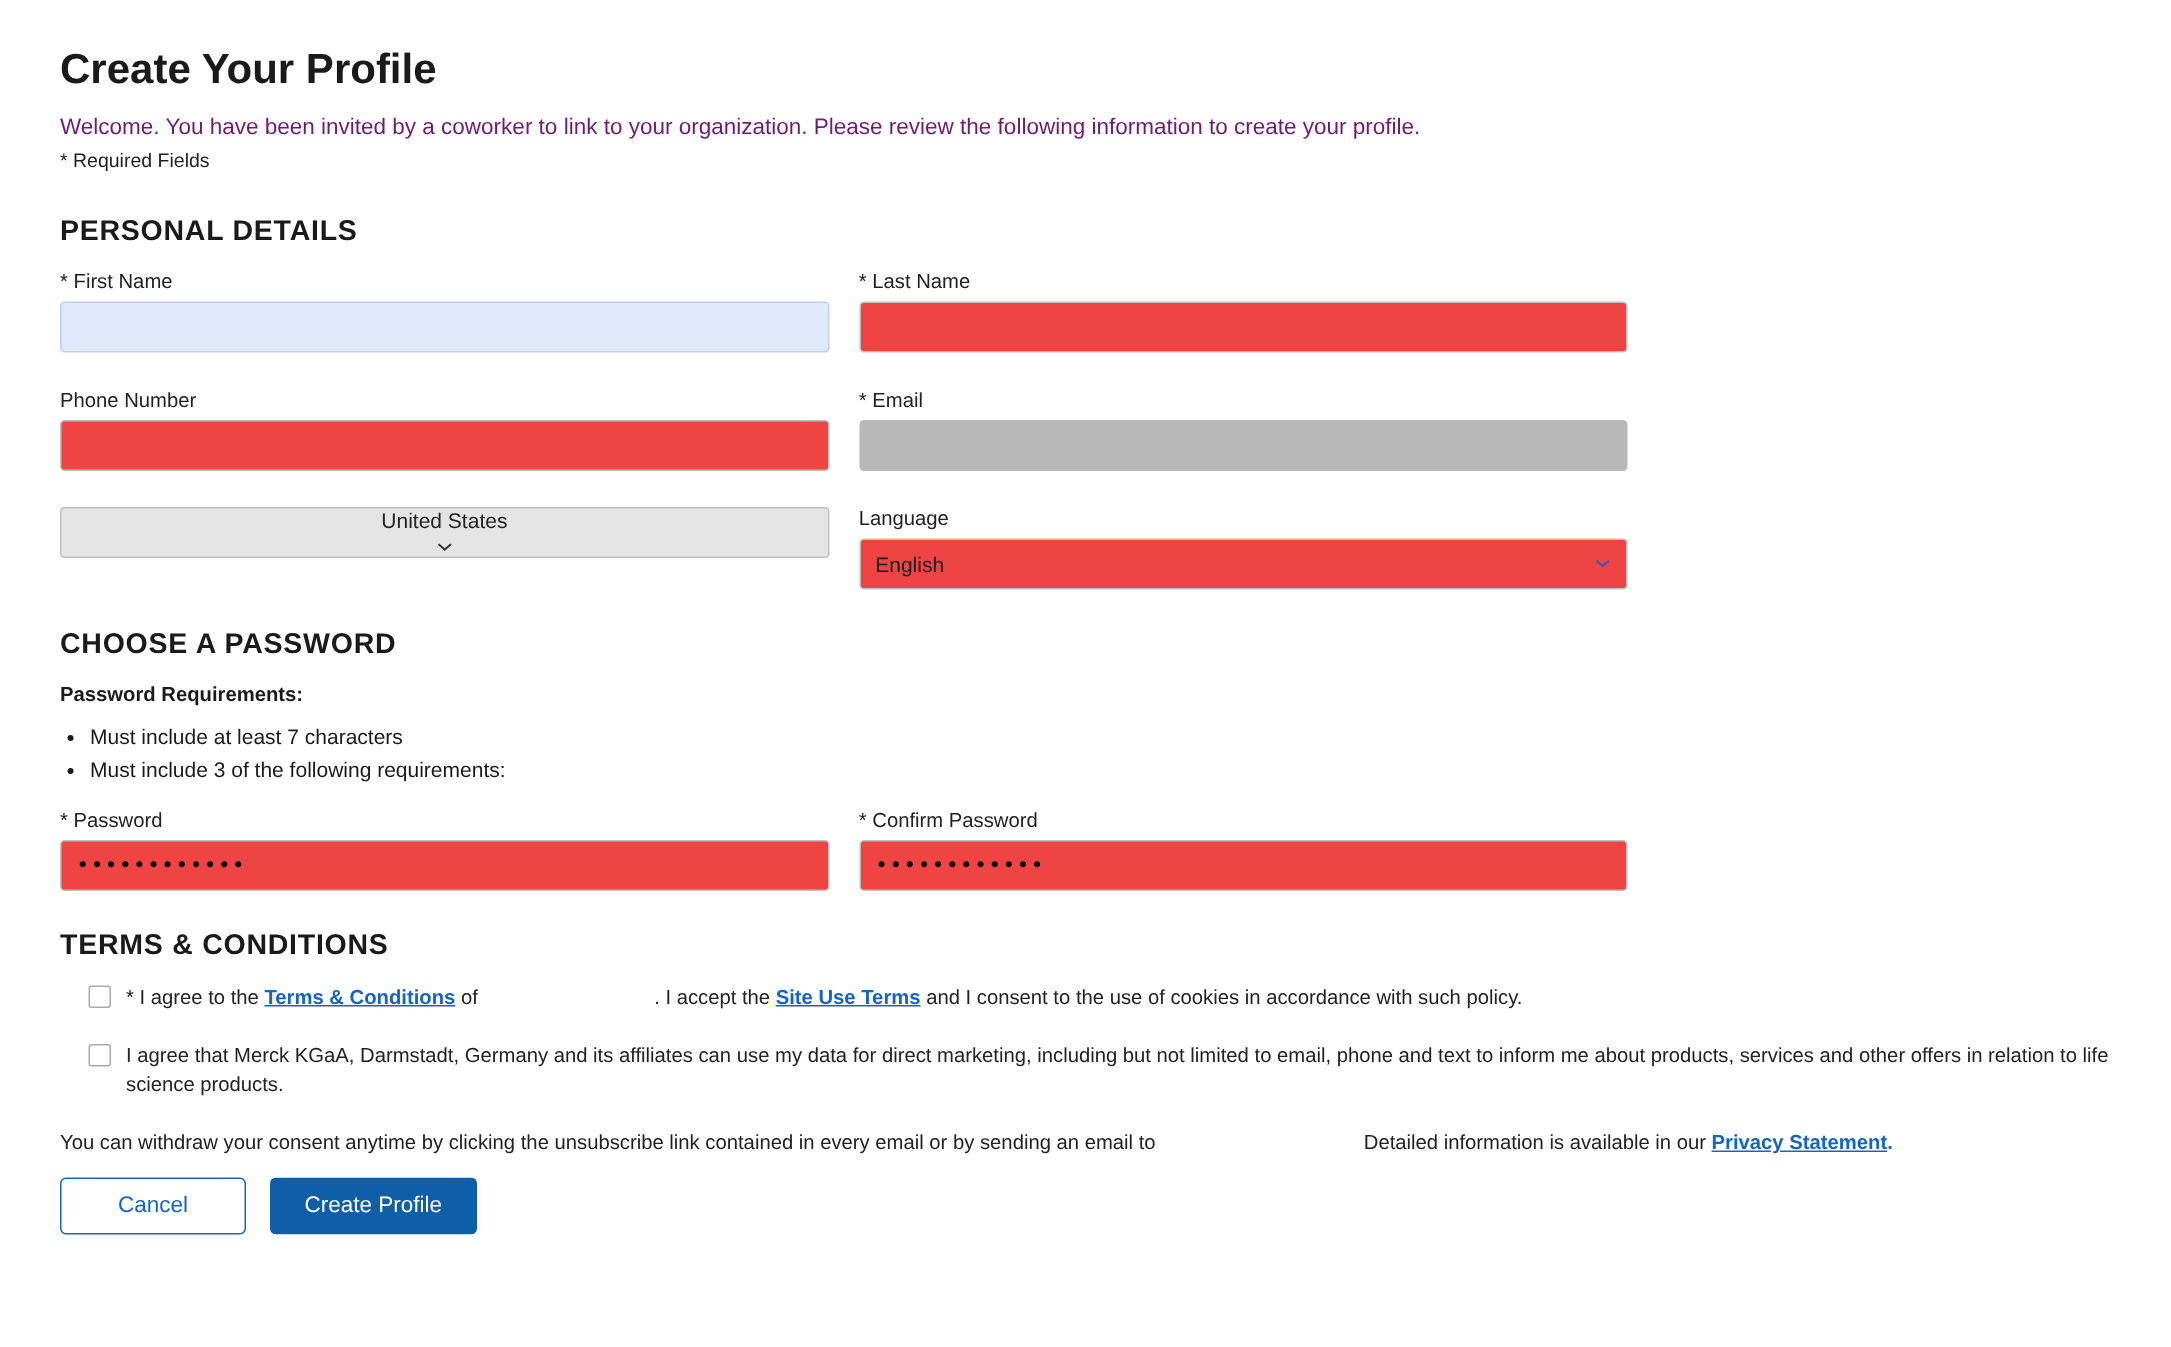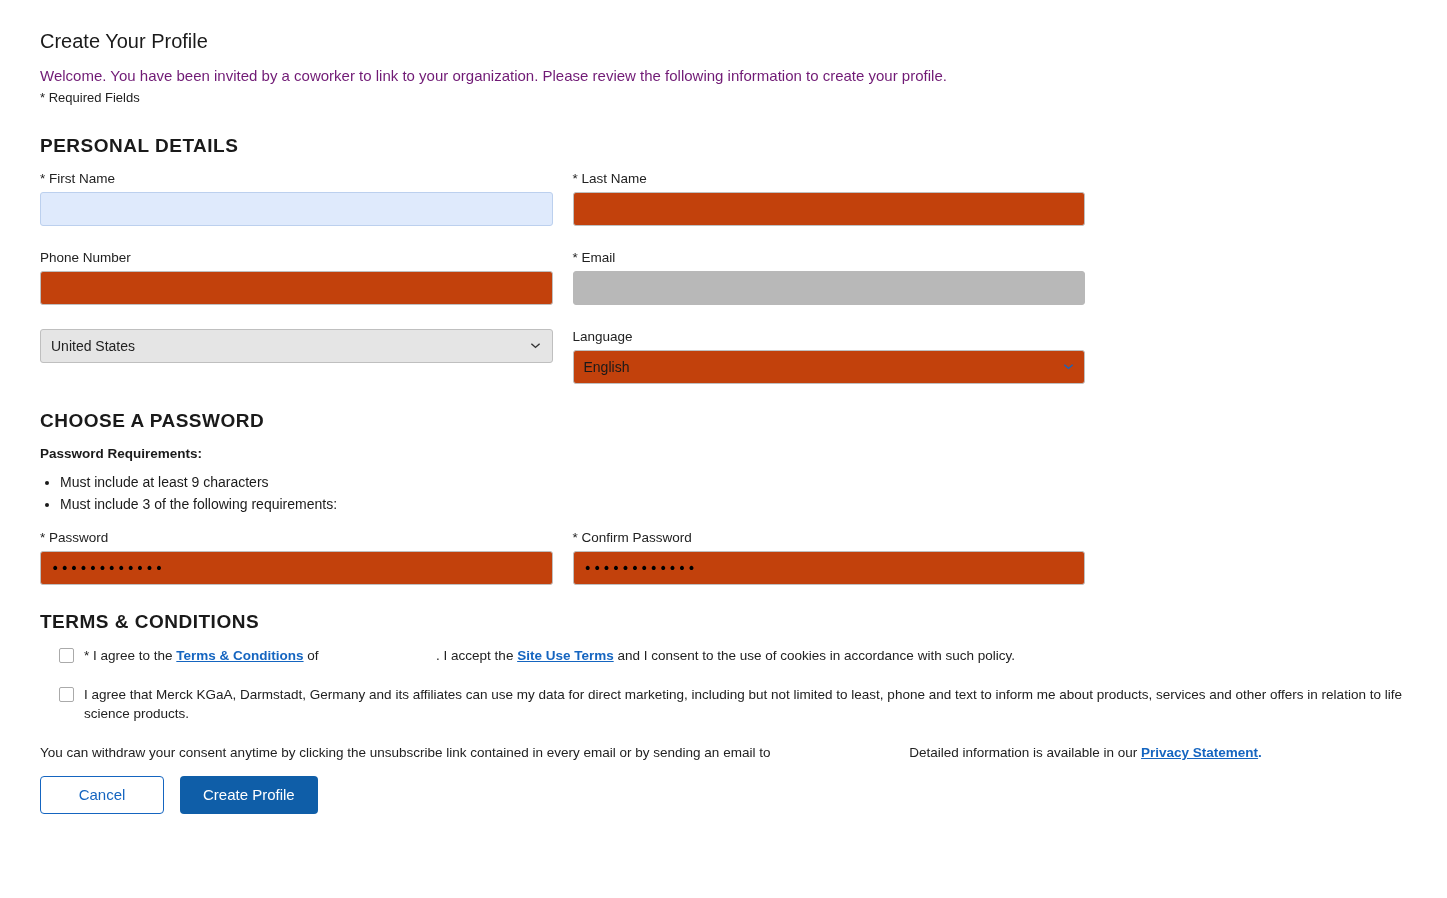--- a/index.html
+++ b/index.html
@@ -3,22 +3,22 @@
 <meta charset="utf-8">
 <style>
   * { box-sizing: border-box; margin: 0; padding: 0; }
   body {
     font-family: -apple-system, BlinkMacSystemFont, "Segoe UI", Arial, sans-serif;
     color: #1a1a1a;
     background: #fff;
     padding: 30px 40px;
   }
   h1 {
-    font-size: 20px;
-    font-weight: 400;
+    font-size: 28px;
+    font-weight: 700;
     margin-bottom: 14px;
   }
   .intro {
     font-size: 15px;
     color: #701a75;
     margin-bottom: 6px;
   }
   .required-note {
     font-size: 13px;
     color: #222;
@@ -44,41 +44,42 @@
     color: #222;
     margin-bottom: 6px;
   }
   .form-field input,
   .form-field .select-wrap {
     height: 34px;
     border: 1px solid #bfbfbf;
     border-radius: 3px;
     padding: 0 10px;
     font-size: 14px;
-    background: #c2410c;
+    background: #ef4444;
     width: 100%;
   }
   .form-field input.filled-blue {
     background: #dfeafc;
     border-color: #bcd0ee;
   }
   .form-field input.filled-grey {
     background: #b8b8b8;
     border-color: #b8b8b8;
   }
   .select-wrap {
     display: flex;
     align-items: center;
     justify-content: space-between;
     cursor: pointer;
     position: relative;
   }
   .select-wrap.disabled {
     background: #e5e5e5;
     color: #222;
+    flex-direction: column;
   }
   .select-wrap .chev {
     width: 12px; height: 12px;
     display: inline-flex; align-items:center; justify-content:center;
   }
   .select-wrap .chev svg { fill: #333; }
   .select-wrap.lang .chev svg { fill: #1565c0; }
   .pw-req-title {
     font-size: 13.5px;
     font-weight: 600;
@@ -205,21 +206,21 @@
       </span>
     </div>
   </div>
 
 </div>
 
 <h2>CHOOSE A PASSWORD</h2>
 
 <p class="pw-req-title">Password Requirements:</p>
 <ul class="reqs">
-  <li>Must include at least 9 characters</li>
+  <li>Must include at least 7 characters</li>
   <li>
     <span>Must include 3 of the following requirements:</span>
   </li>
 </ul>
 
 <div class="form-grid">
   <div class="form-field">
     <label>* Password</label>
     <input type="text" class="dots-mask" value="••••••••••••" style="">
   </div>
@@ -233,21 +234,21 @@
 
 <div class="terms-row">
   <input type="checkbox" style="">
   <span class="terms-text">
     <span>* I agree to the </span><a href="#" class="link">Terms &amp; Conditions</a><span> of </span><span class="blank-space"></span><span> . I accept the </span><a href="#" class="link">Site Use Terms</a><span> and I consent to the use of cookies in accordance with such policy.</span>
   </span>
 </div>
 
 <div class="terms-row">
   <input type="checkbox" style="">
-  <span class="terms-text">I agree that Merck KGaA, Darmstadt, Germany and its affiliates can use my data for direct marketing, including but not limited to least, phone and text to inform me about products, services and other offers in relation to life science products.</span>
+  <span class="terms-text">I agree that Merck KGaA, Darmstadt, Germany and its affiliates can use my data for direct marketing, including but not limited to email, phone and text to inform me about products, services and other offers in relation to life science products.</span>
 </div>
 
 <p class="withdraw">
   <span>You can withdraw your consent anytime by clicking the unsubscribe link contained in every email or by sending an email to </span><span class="blank-space2"></span>&nbsp;&nbsp;&nbsp;&nbsp;<span>Detailed information is available in our </span><a href="#" class="link">Privacy Statement</a><span class="link">.</span>
 </p>
 
 <div class="button-row">
   <button class="btn btn-outline">Cancel</button>
   <button class="btn btn-primary">Create Profile</button>
 </div>

